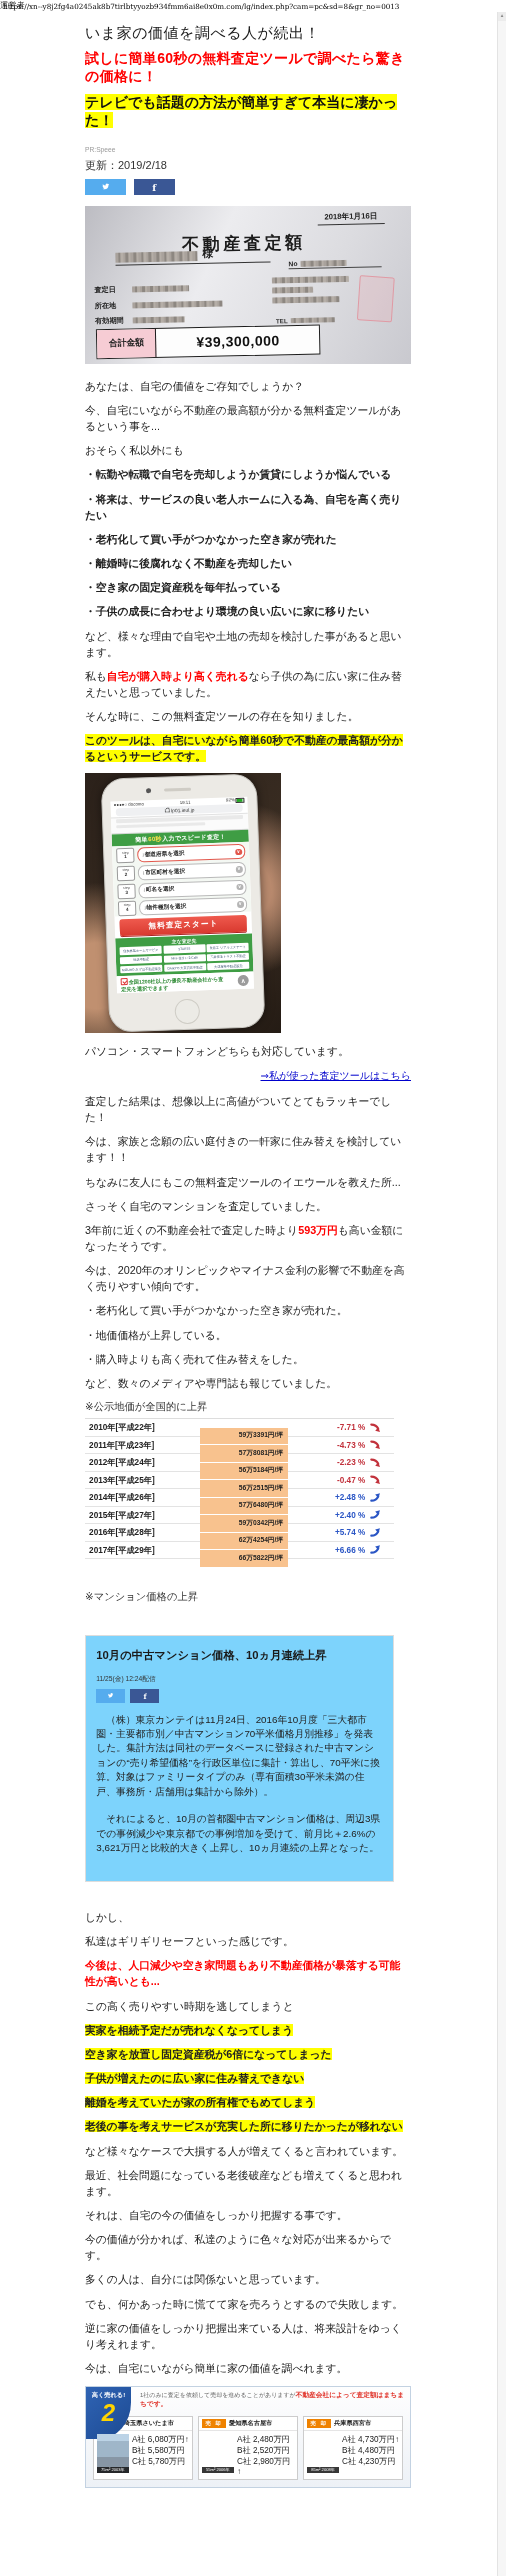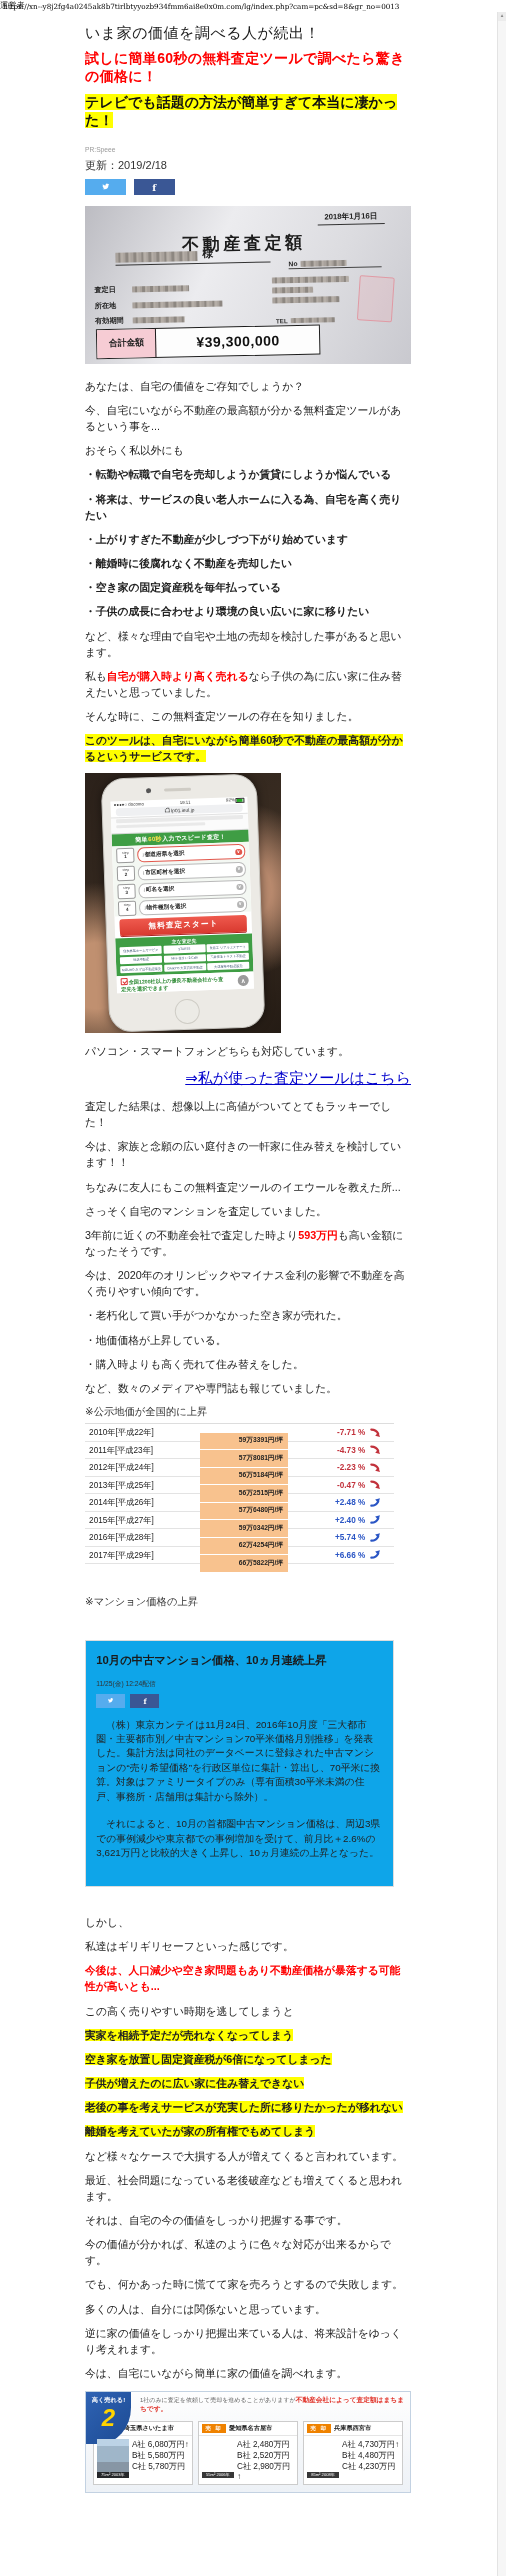--- a/index.html
+++ b/index.html
@@ -16,21 +16,21 @@
   .pr{color:#9a9a9a;font-size:6.7px;margin-top:16.5px}
   .updated{color:#333;font-size:11px;margin-top:4.6px}
   .share{margin-top:6.2px;display:flex;gap:7.7px}
   .sbtn{width:41px;height:16px;display:flex;align-items:center;justify-content:center;cursor:pointer}
   .sbtn.tw{background:#55acee}
   .sbtn.fb{background:#3a5795;color:#fff;font-family:"DejaVu Serif",serif;font-weight:bold;font-size:9.3px}
   .sbtn svg{width:8.8px;height:8.8px;fill:#fff}
   p.b{font-size:10.8px;line-height:16px;margin:8.2px 0;color:#222}
   p.bb{font-weight:bold}
   .red{color:#f00;font-weight:bold}
-  .rlink{text-align:right;font-size:15px;margin:10.3px 0}
+  .rlink{text-align:right;font-size:10px;margin:10.3px 0}
   .rlink a{color:#0000cc;text-decoration:underline;cursor:pointer}
   
   .doc{margin:11.3px 0 13.4px;width:326px;height:158px;position:relative;overflow:hidden;
        background:linear-gradient(115deg,#bcbcc2,#ececef 38%,#dcdce0 70%,#c9c9cf)}
   .doc-inner{position:absolute;inset:0;transform:rotate(-1.2deg)}
   .doc-date{position:absolute;top:8.2px;right:25px;font-size:7.7px;font-weight:bold;color:#222;border-bottom:1px solid #333;padding:0 7.2px 1.5px}
   .doc-title{position:absolute;top:26px;left:98px;font-size:17px;font-weight:bold;color:#1c1c1c;letter-spacing:3.6px}
   .doc-no{position:absolute;top:55px;left:204px;font-size:6.7px;font-weight:bold;color:#222;display:flex;align-items:flex-end;gap:3.1px;border-bottom:1px solid #444;padding-bottom:1px;width:93px}
   .blur{background:repeating-linear-gradient(90deg,#a9a29c 0 2.6px,#8d8781 2.6px 5.2px,#b5aea7 5.2px 7.7px);filter:blur(0.5px);border-radius:0.5px}
   .doc-name{position:absolute;top:40px;left:31px;display:flex;align-items:flex-end;gap:5.2px;border-bottom:1.5px double #333;padding-bottom:2.1px;width:155px}
@@ -80,30 +80,30 @@
   .chk{display:inline-block;width:4.6px;height:4.6px;border:0.8px solid #d33;border-radius:1px;position:relative;margin-right:1px;vertical-align:-0.5px}
   .chk:after{content:"";position:absolute;left:0.5px;top:0.5px;width:3.1px;height:1.5px;border-left:1px solid #d33;border-bottom:1px solid #d33;transform:rotate(-45deg)}
   .upbtn{position:absolute;right:5.2px;top:3.1px;width:11.3px;height:11.3px;border-radius:50%;background:#9b9b9b;color:#fff;font-size:6.2px;font-weight:bold;text-align:center;line-height:11.3px}
   .ph-brand{background:#fff;text-align:center;font-size:6.2px;font-weight:bold;color:#d6372e;padding:1px 0 3.1px}
   .ph-brand .house{display:inline-block;width:5.2px;height:4.1px;background:#3f9d44;clip-path:polygon(50% 0,100% 45%,85% 45%,85% 100%,15% 100%,15% 45%,0 45%);margin-right:1.5px}
   .home{position:absolute;left:65px;bottom:5.2px;width:23px;height:23px;border:1.5px solid #cfcdc6;border-radius:50%;background:#ecebe6}
   
   .note-label{font-size:10.3px;color:#333;margin:9.3px 0 4.1px}
   .ltable{width:309px;border-top:0.5px solid #ddd;position:relative}
   .lrow{display:flex;align-items:center;height:16.5px;border-bottom:0.5px solid #e3e3e3;font-size:8.2px}
-  .lrow .yr{width:111px;padding-left:4.1px;color:#222;font-weight:400}
+  .lrow .yr{width:111px;padding-left:4.1px;color:#222;font-weight:700}
   .lrow .pr{width:83px;background:#f8c28e;height:100%;display:flex;align-items:center;justify-content:flex-end;padding-right:5.2px;font-weight:bold;color:#222}
   .lrow .pct{width:77px;text-align:right;font-weight:bold;font-size:8.2px}
   .lrow[data-dir="down"] .pct,.lrow[data-dir="down"] .arr{color:#c2323c}
   .lrow[data-dir="up"] .pct,.lrow[data-dir="up"] .arr{color:#2b56c5}
   .arr{display:inline-block;width:11.3px;height:11.3px;margin-left:5.2px;vertical-align:middle}
   .arr svg{width:11.3px;height:11.3px}
   .lrow[data-dir="up"] .arr{transform:scaleY(-1)}
   
-  .newsbox{width:286px;border:0.5px solid #ddd;background:#0ea5e9;margin:31px 0 0;padding:10.3px 10.3px 12.4px}
+  .newsbox{width:286px;border:0.5px solid #ddd;background:#7dd3fc;margin:31px 0 0;padding:10.3px 10.3px 12.4px}
   .news-title{font-size:11.3px;font-weight:bold;color:#1a1a1a;margin:1px 0 12.4px}
   .news-date{font-size:6.7px;color:#333;margin-bottom:5.2px}
   .news-share{display:flex;gap:5.2px;margin-bottom:9.3px}
   .sbtn.small{width:29px;height:14px}
   .sbtn.small svg{width:6.7px;height:6.7px}
   .sbtn.small.fb{font-size:7.2px}
   .news-p{font-size:9.8px;line-height:14.4px;color:#222;margin:0 0 13.4px}
   .news-p:last-child{margin-bottom:13px}
   
   .ig{width:324px;border:0.5px solid #c3d2e2;background:linear-gradient(#fefefe,#edf1f6);margin:10.3px 0;position:relative;padding-bottom:7.2px}
@@ -201,21 +201,21 @@
       </div>
     </div>
   </div>
 
   <p class="b">あなたは、自宅の価値をご存知でしょうか？</p>
   <p class="b">今、自宅にいながら不動産の最高額が分かる無料査定ツールがあるという事を...</p>
   <p class="b">おそらく私以外にも</p>
 
   <p class="b bb">・転勤や転職で自宅を売却しようか賃貸にしようか悩んでいる</p>
   <p class="b bb">・将来は、サービスの良い老人ホームに入る為、自宅を高く売りたい</p>
-  <p class="b bb">・上がりすぎた不動産が少しづつ下がり始めています</p>
+  <p class="b bb">・老朽化して買い手がつかなかった空き家が売れた</p>
   <p class="b bb">・離婚時に後腐れなく不動産を売却したい</p>
   <p class="b bb">・空き家の固定資産税を毎年払っている</p>
   <p class="b bb">・子供の成長に合わせより環境の良い広いに家に移りたい</p>
 
   <p class="b">など、様々な理由で自宅や土地の売却を検討した事があると思います。</p>
   <p class="b"><span>私も</span><span class="red">自宅が購入時より高く売れる</span><span>なら子供の為に広い家に住み替えたいと思っていました。</span></p>
 
   <p class="b">そんな時に、この無料査定ツールの存在を知りました。</p>
   <p class="b bb"><span class="hl">このツールは、自宅にいながら簡単60秒で不動産の最高額が分かるというサービスです。</span></p>
 
@@ -418,29 +418,29 @@
   </div>
 
   <p class="b" style="margin-top:27px">しかし、</p>
   <p class="b">私達はギリギリセーフといった感じです。</p>
   <p class="b bb"><span class="red">今後は、人口減少や空き家問題もあり不動産価格が暴落する可能性が高いとも...</span></p>
   <p class="b">この高く売りやすい時期を逃してしまうと</p>
 
   <p class="b bb"><span class="hl">実家を相続予定だが売れなくなってしまう</span></p>
   <p class="b bb"><span class="hl">空き家を放置し固定資産税が6倍になってしまった</span></p>
   <p class="b bb"><span class="hl">子供が増えたのに広い家に住み替えできない</span></p>
+  <p class="b bb"><span class="hl">離婚を考えていたが家の所有権でもめてしまう</span></p>
   <p class="b bb"><span class="hl">老後の事を考えサービスが充実した所に移りたかったが移れない</span></p>
-  <p class="b bb"><span class="hl">離婚を考えていたが家の所有権でもめてしまう</span></p>
 
   <p class="b">など様々なケースで大損する人が増えてくると言われています。</p>
   <p class="b">最近、社会問題になっている老後破産なども増えてくると思われます。</p>
   <p class="b">それは、自宅の今の価値をしっかり把握する事です。</p>
   <p class="b">今の価値が分かれば、私達のように色々な対応が出来るからです。</p>
+  <p class="b">多くの人は、自分には関係ないと思っています。</p>
   <p class="b">でも、何かあった時に慌てて家を売ろうとするので失敗します。</p>
-  <p class="b">多くの人は、自分には関係ないと思っています。</p>
   <p class="b">逆に家の価値をしっかり把握出来ている人は、将来設計をゆっくり考えれます。</p>
   <p class="b">今は、自宅にいながら簡単に家の価値を調べれます。</p>
 
   <div class="ig">
     <div class="ig-badge">
         <span class="s">高く売れる!</span>
         <span class="n">2</span>
       </div>
     <div class="ig-note"><span>1社のみに査定を依頼して売却を進めることがありますが</span><span class="red2">不動産会社によって査定額はまちまちです。</span></div>
     <div class="ig-cards">

